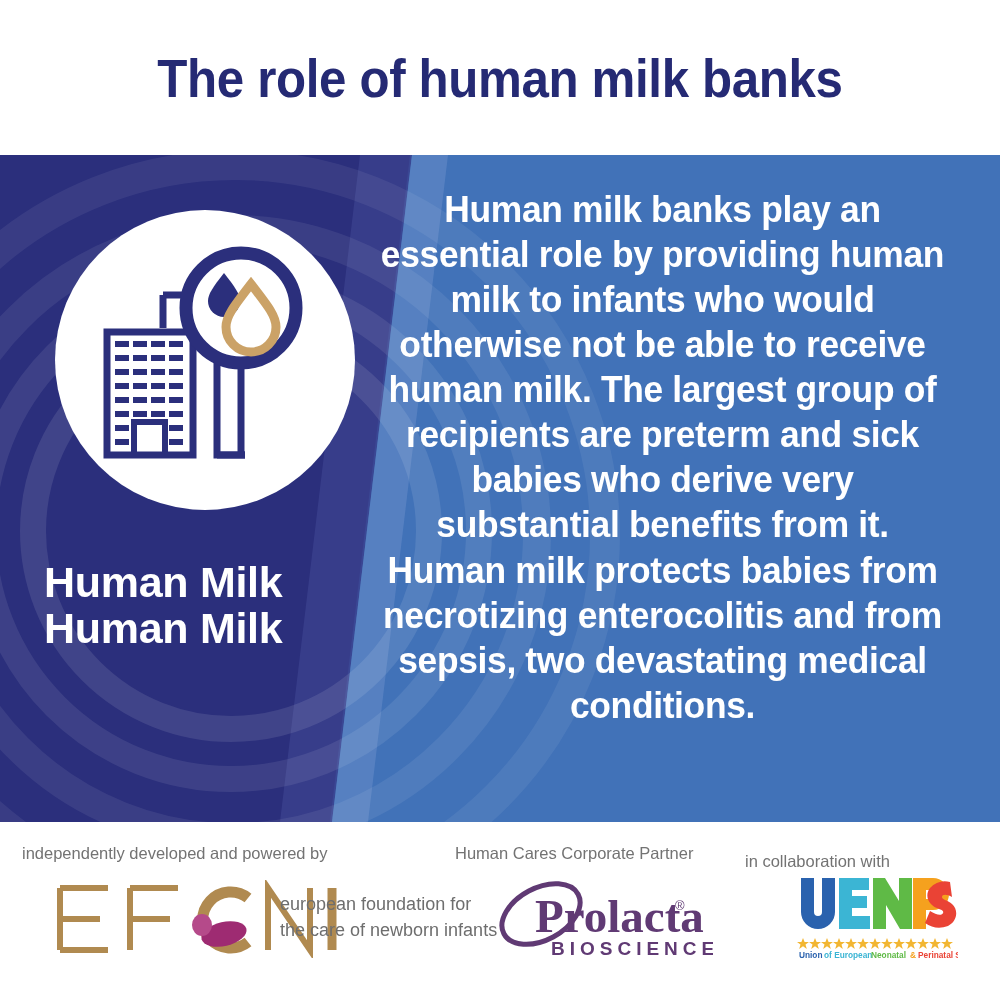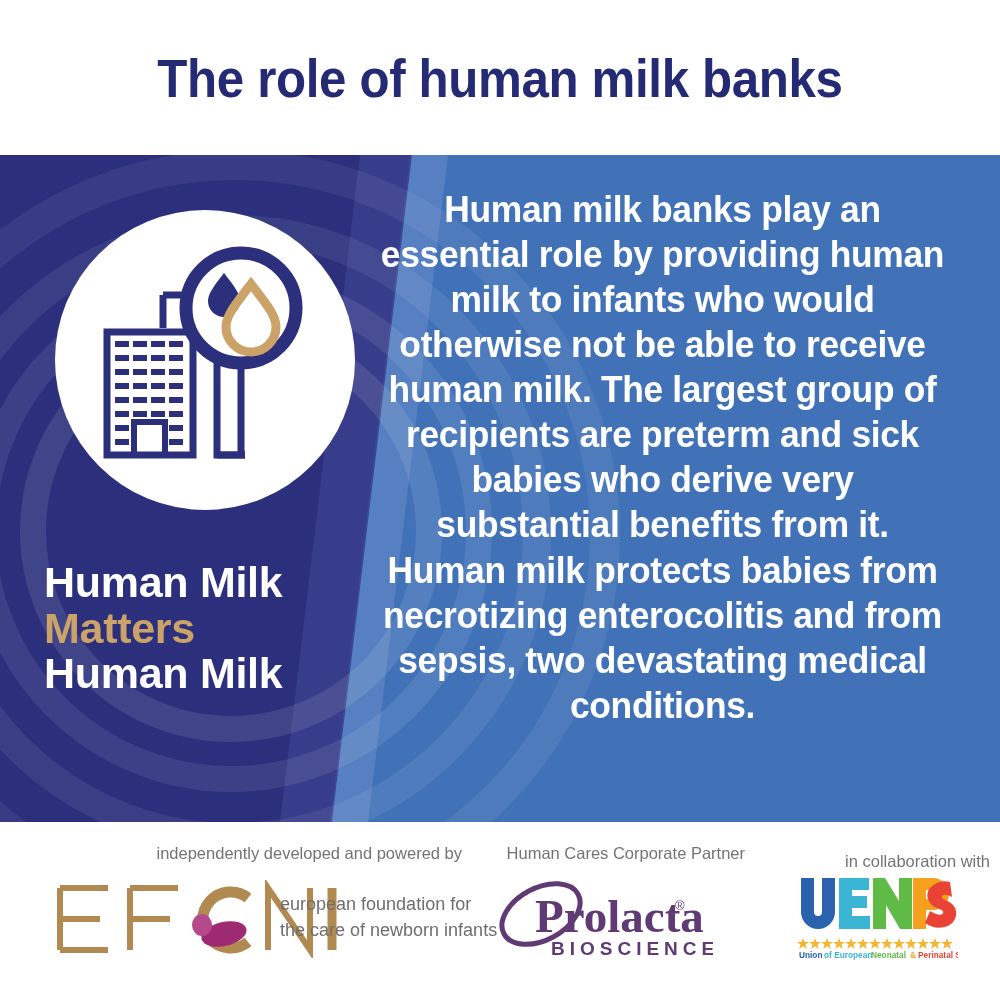--- a/index.html
+++ b/index.html
@@ -134,21 +134,21 @@
     position: absolute;
     left: 0; top: 822px;
     width: 1000px; height: 178px;
     background: #ffffff;
   }
   .footer-col { position: absolute; top: 0; }
   .footer-caption {
     color: #737373;
     font-size: 16.5px;
     font-weight: normal;
-    text-align: right;
+    text-align: left;
     white-space: nowrap;
   }
 
   
   #col-efcni  { left: 22px;  width: 440px; }
   #col-prolacta { left: 455px; width: 290px; }
   #col-uenps  { left: 745px; width: 245px; }
   #cap-efcni  { position:absolute; left:0; top:22px; width:440px; }
   #cap-prolacta { position:absolute; left:0; top:22px; width:290px; }
   #cap-uenps  { position:absolute; left:0; top:22px; width:245px;margin-top:8px; }
@@ -234,21 +234,20 @@
 
       <circle cx="186" cy="98" r="55" fill="#ffffff" stroke="#2b2f7c" stroke-width="13"></circle>
 
       <path d="M169 63 c-11 14 -16 21 -16 28 a16 16 0 0 0 32 0 c0 -7 -5 -14 -16 -28 z" fill="#2b2f7c"></path>
 
       <path d="M196 74 c-17 22 -25 32 -25 43 a25 25 0 0 0 50 0 c0 -11 -8 -21 -25 -43 z" fill="none" stroke="#cba267" stroke-width="9"></path>
     </svg>
 
     <div id="slogan">
       <div class="slogan-line slogan-white">Human Milk</div>
-      <div class="slogan-line slogan-gold">Matters</div>
       <div class="slogan-line slogan-white">Human Milk</div>
     </div>
 
     <div id="body-copy">Human milk banks play an essential role by providing human milk to infants who would otherwise not be able to receive human milk. The largest group of recipients are preterm and sick babies who derive very substantial benefits from it. Human milk protects babies from necrotizing enterocolitis and from sepsis, two devastating medical conditions.</div>
   </div>
 
   <div id="footer">
 
     <div class="footer-col" id="col-efcni">
       <div class="footer-caption" id="cap-efcni">independently developed and powered by</div>

